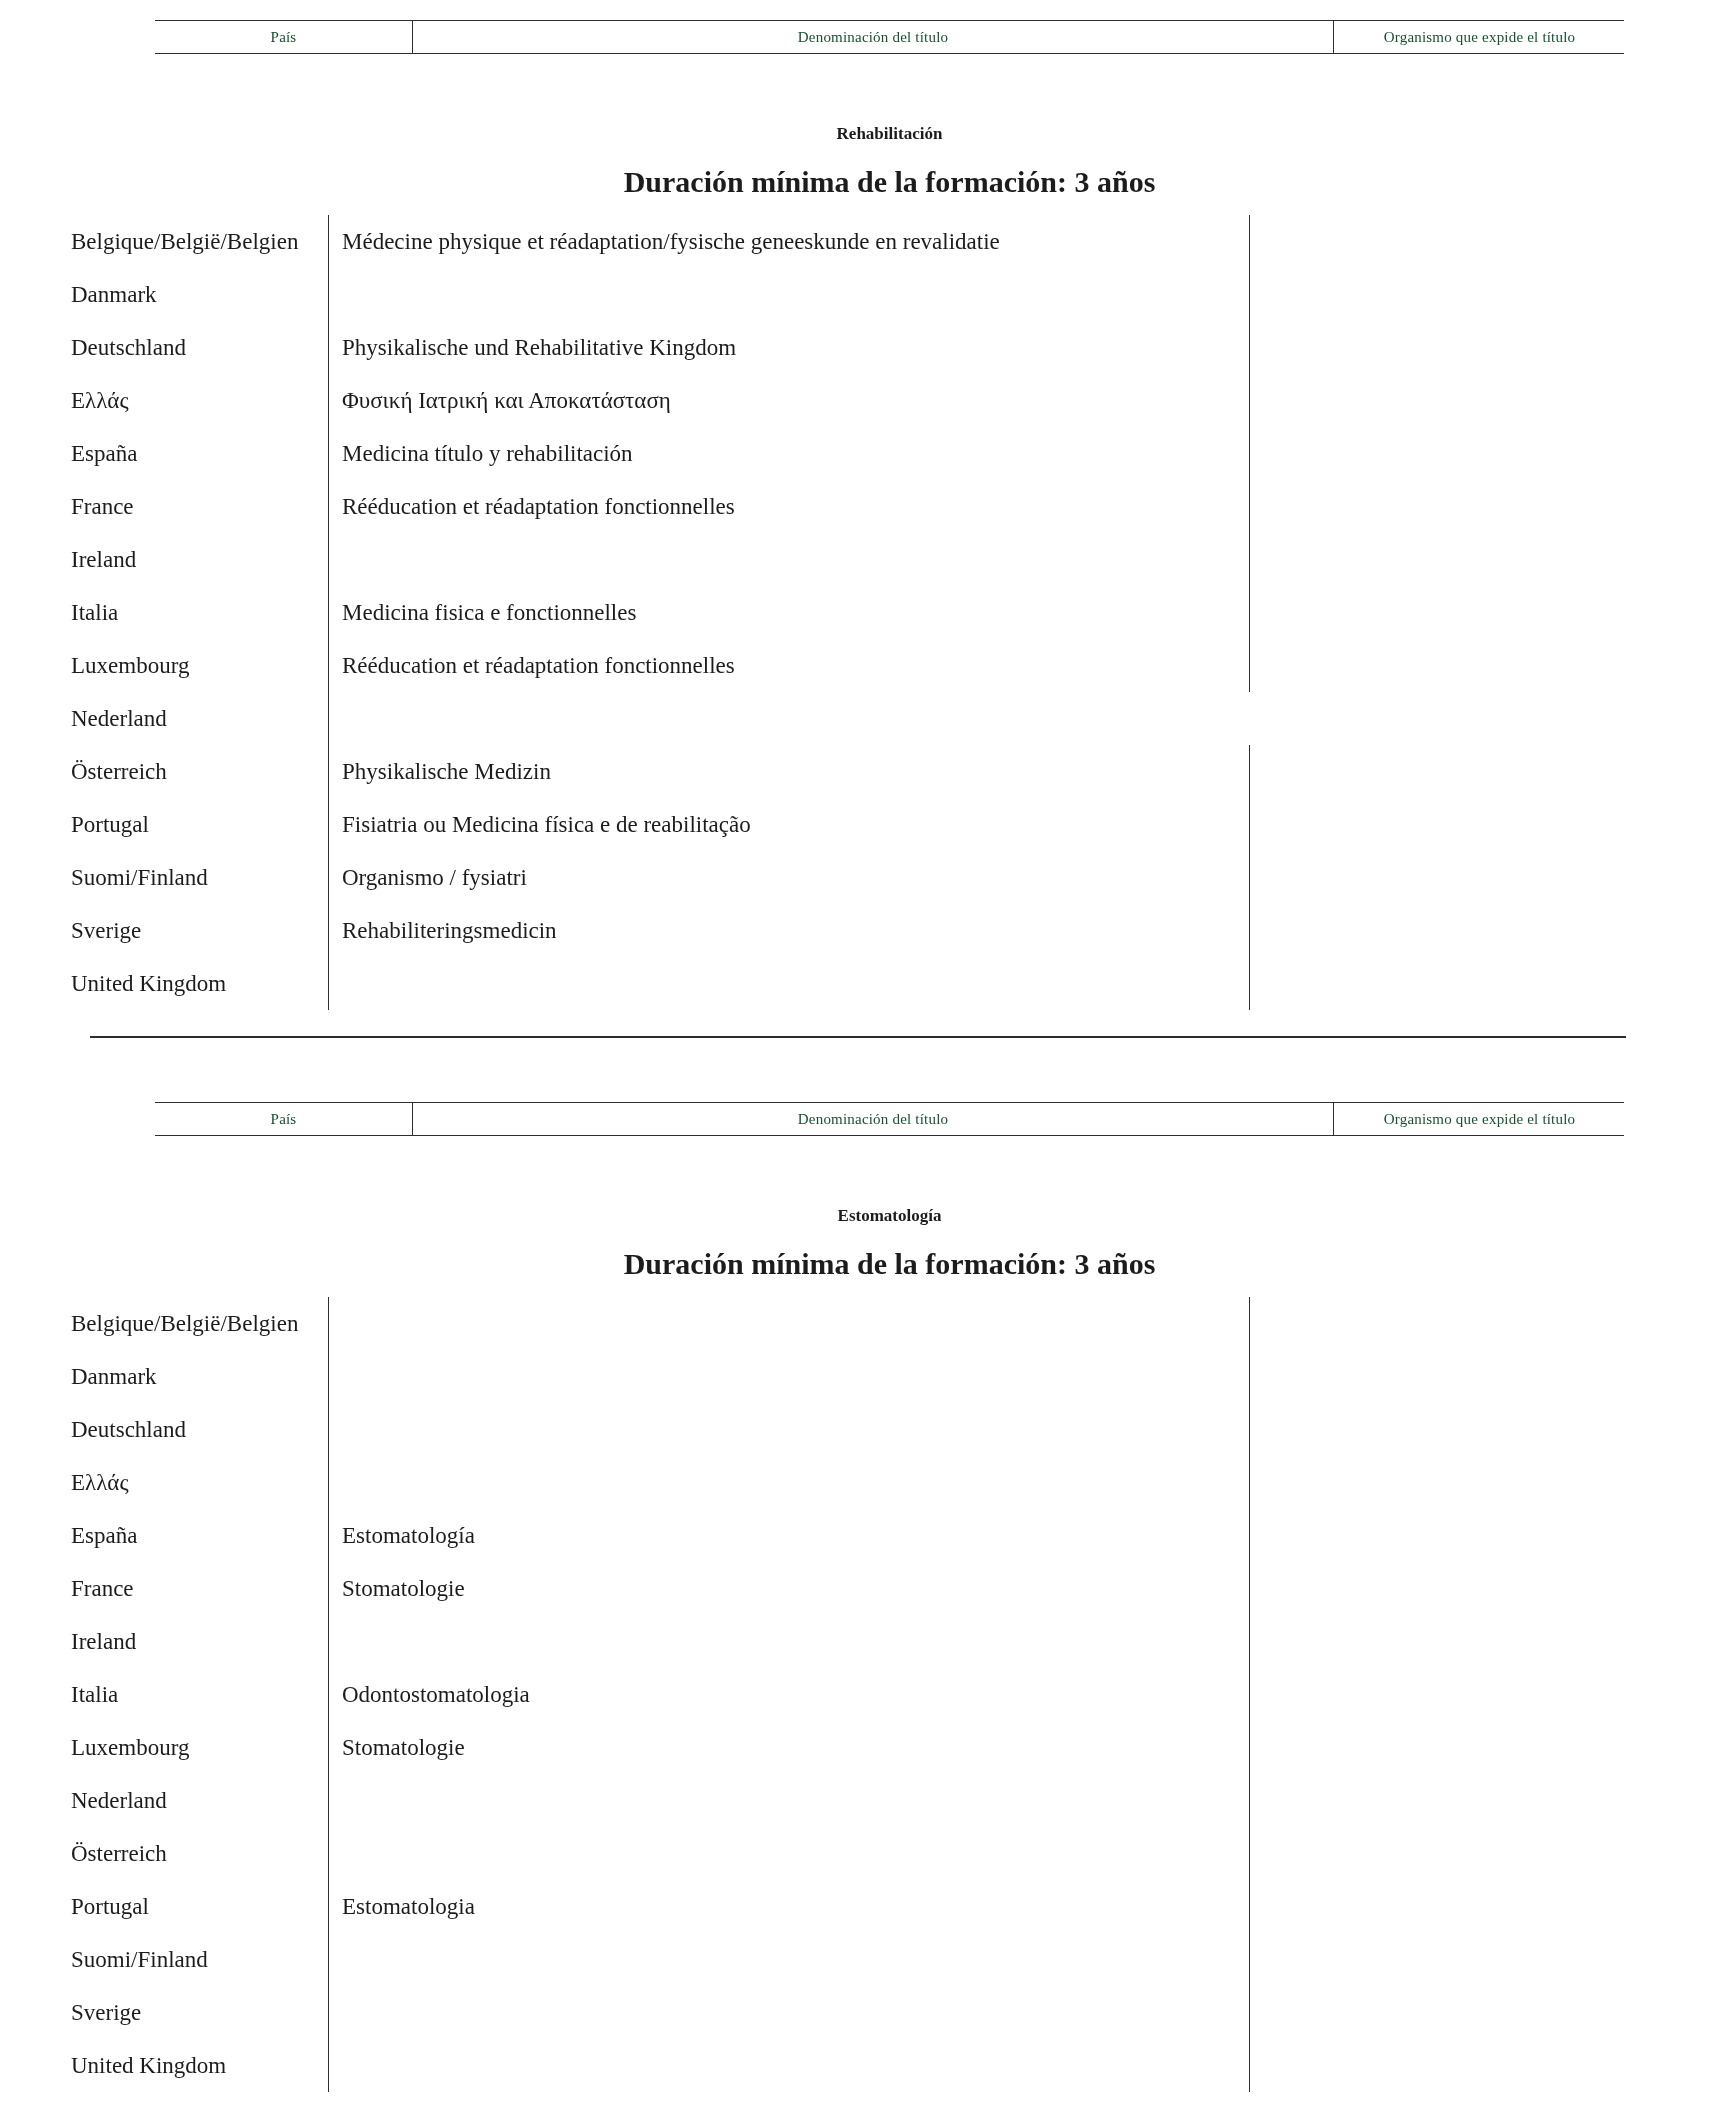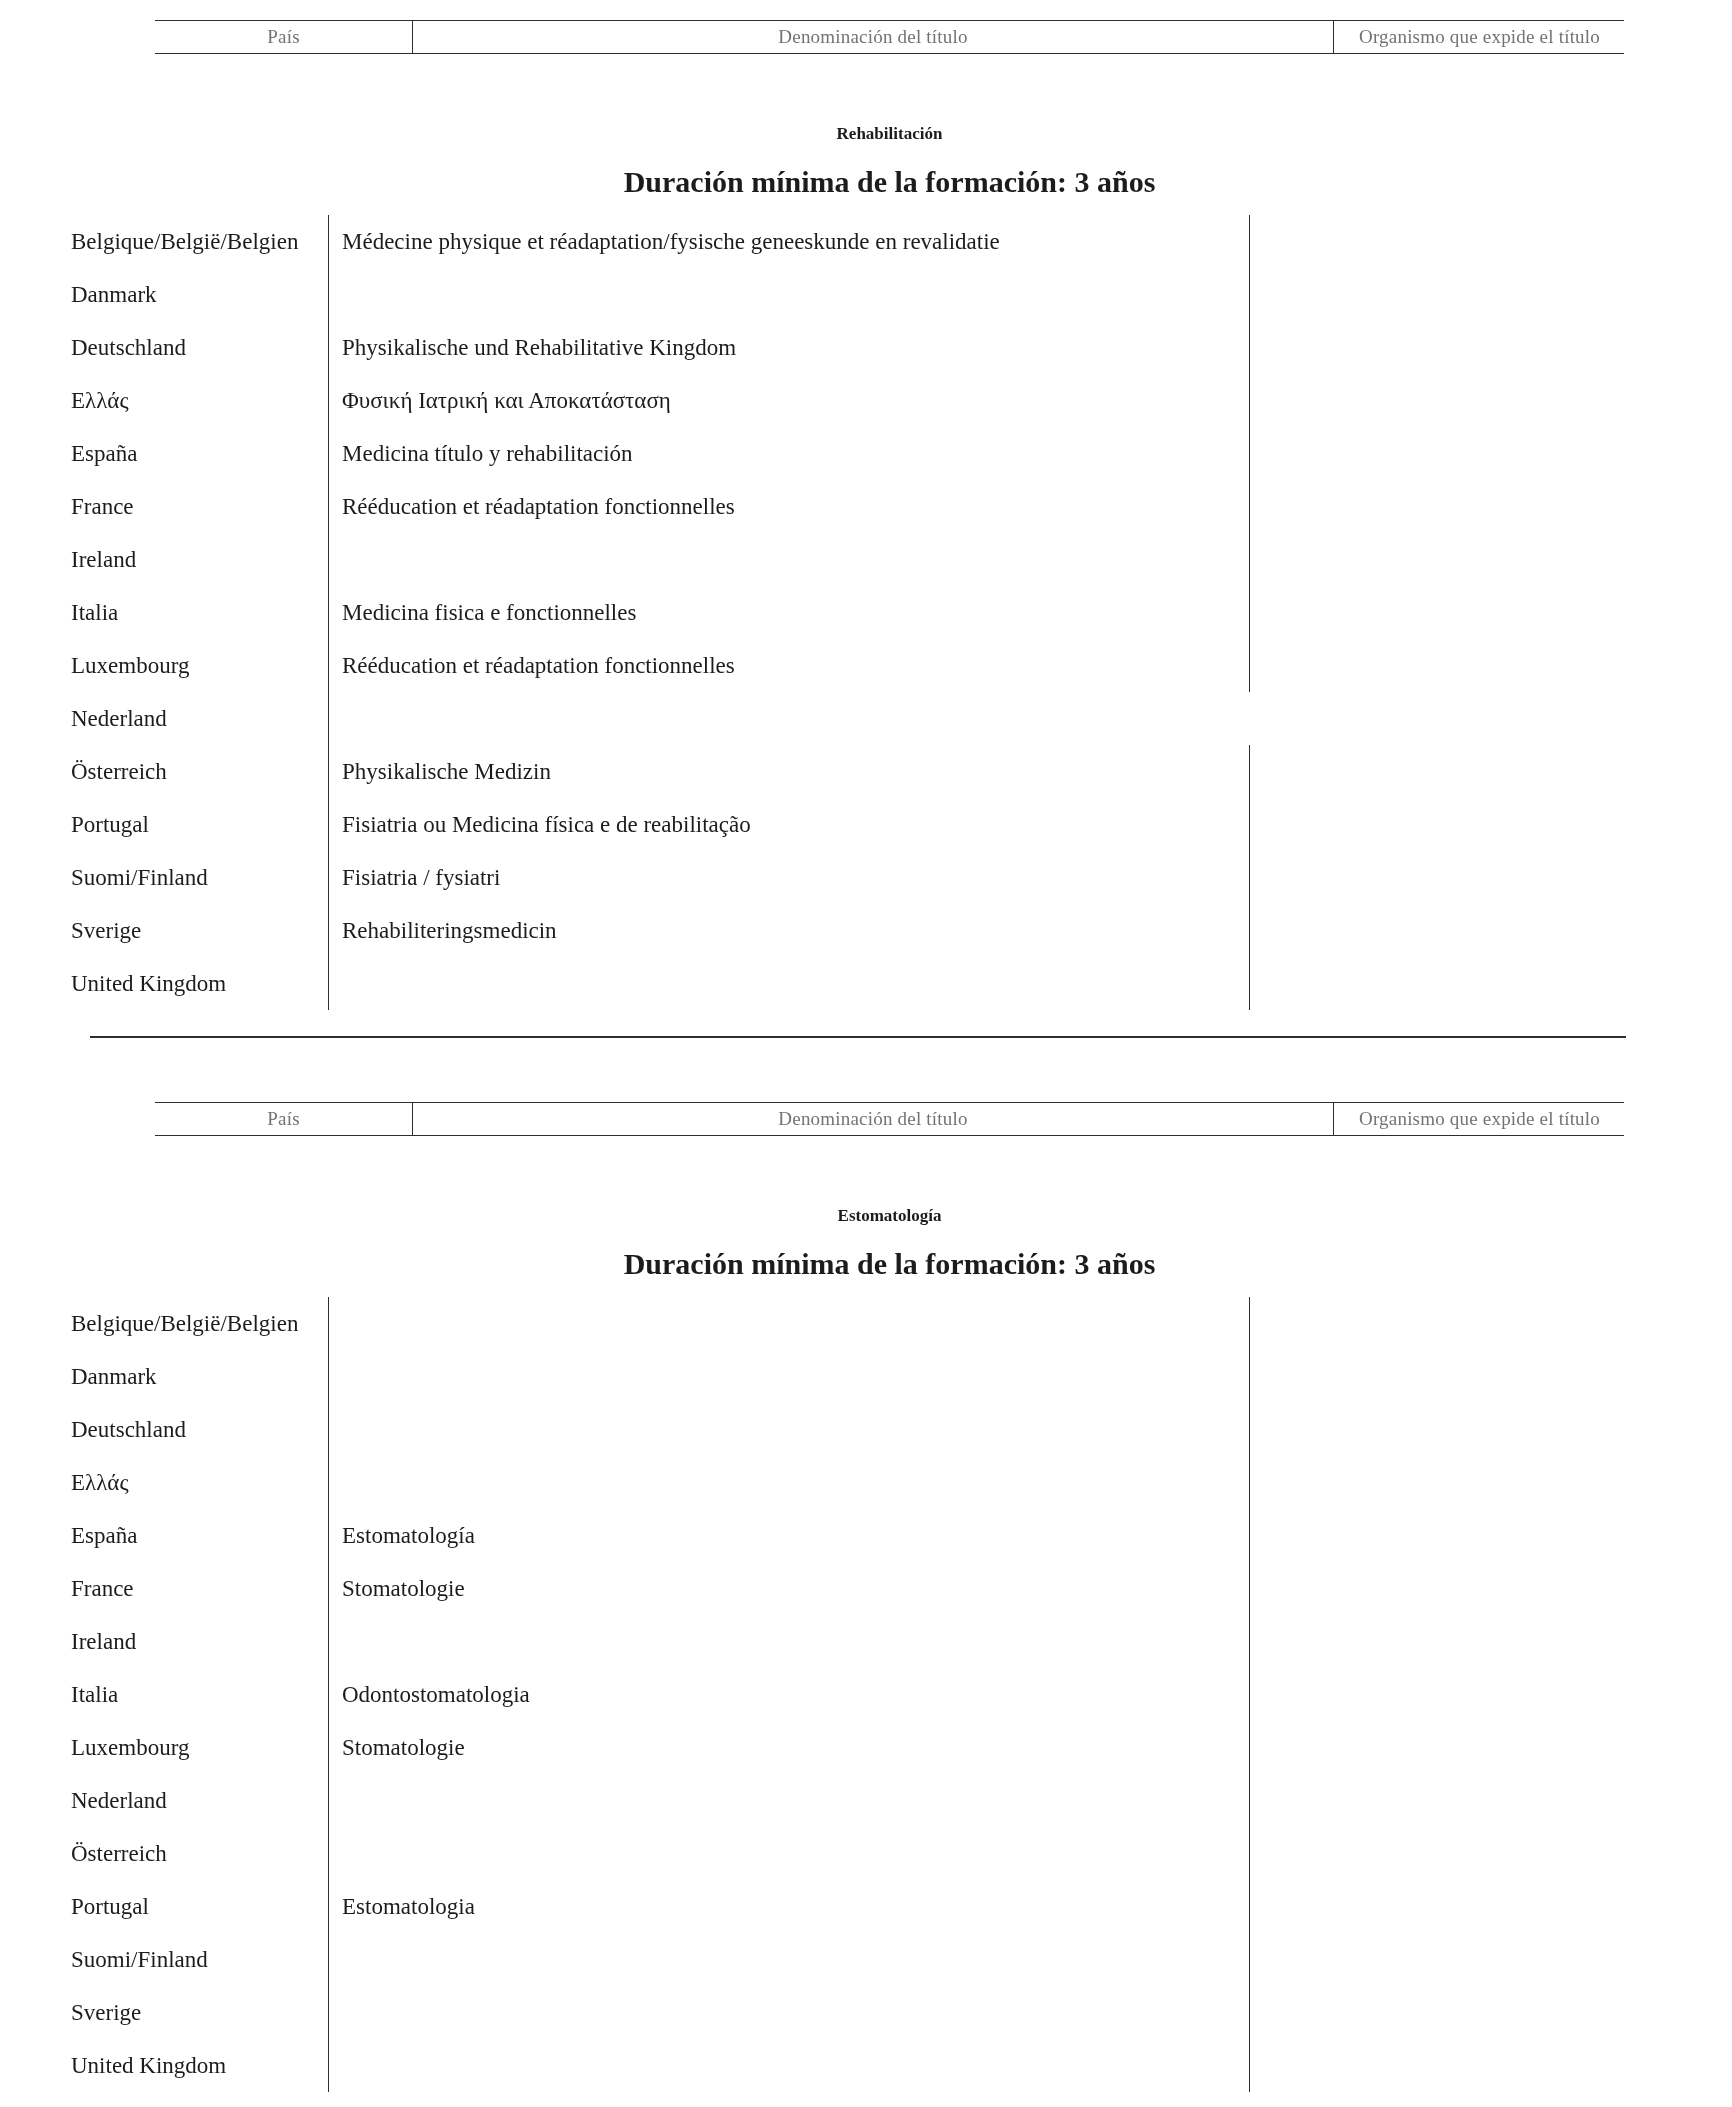--- a/index.html
+++ b/index.html
@@ -27,23 +27,23 @@
     grid-template-columns: 257px 921px 292px;
     border-top: 1.6px solid #2e2e2e;
     border-bottom: 1.6px solid #2e2e2e;
     height: 34px;
     box-sizing: border-box;
   }
   .th {
     display: flex;
     align-items: center;
     justify-content: center;
-    font-size: 19px;
+    font-size: 15px;
     letter-spacing: 0.2px;
-    color: #737373;
+    color: #14532d;
   }
   .th-denom, .th-org {
     border-left: 1.6px solid #2e2e2e;
   }
   
   .sec-title {
     margin: 65px 0 0 155px;
     width: 1469px;
     text-align: center;
     font-size: 17px;
@@ -184,21 +184,21 @@
         </div>
 
         <div class="trow">
           <div class="td td-country">Portugal</div>
           <div class="td td-title">Fisiatria ou Medicina física e de reabilitação</div>
           <div class="td td-org"></div>
         </div>
 
         <div class="trow">
           <div class="td td-country">Suomi/Finland</div>
-          <div class="td td-title">Fisiatria / fysiatri</div>
+          <div class="td td-title">Organismo / fysiatri</div>
           <div class="td td-org"></div>
         </div>
 
         <div class="trow">
           <div class="td td-country">Sverige</div>
           <div class="td td-title">Rehabiliteringsmedicin</div>
           <div class="td td-org"></div>
         </div>
 
         <div class="trow">

